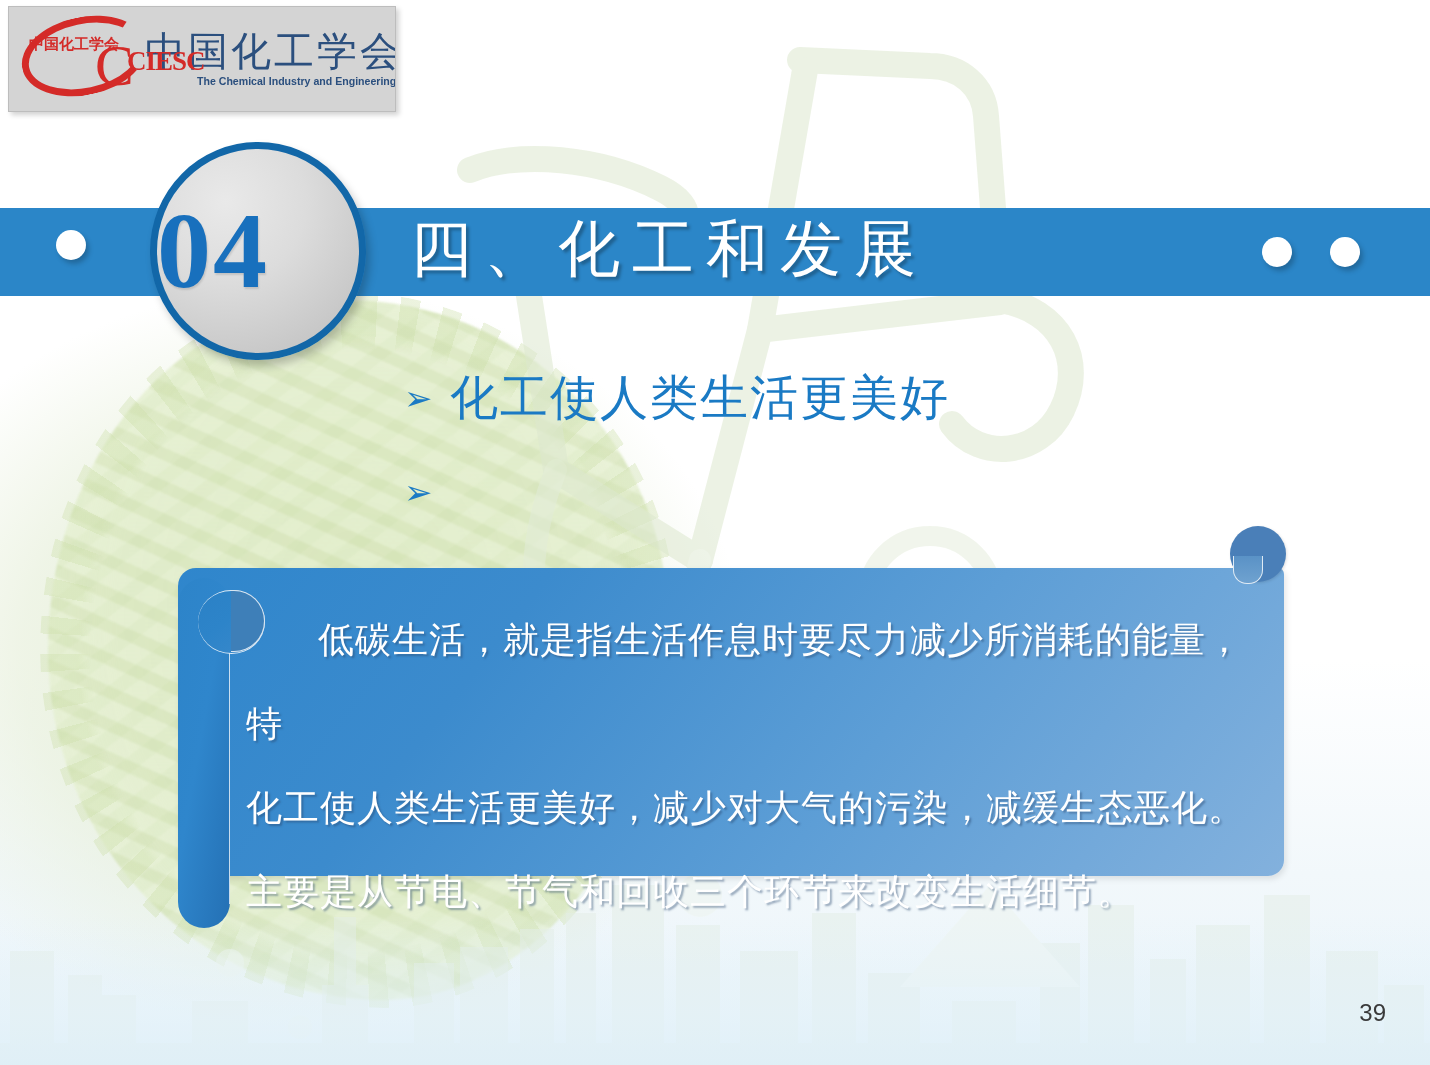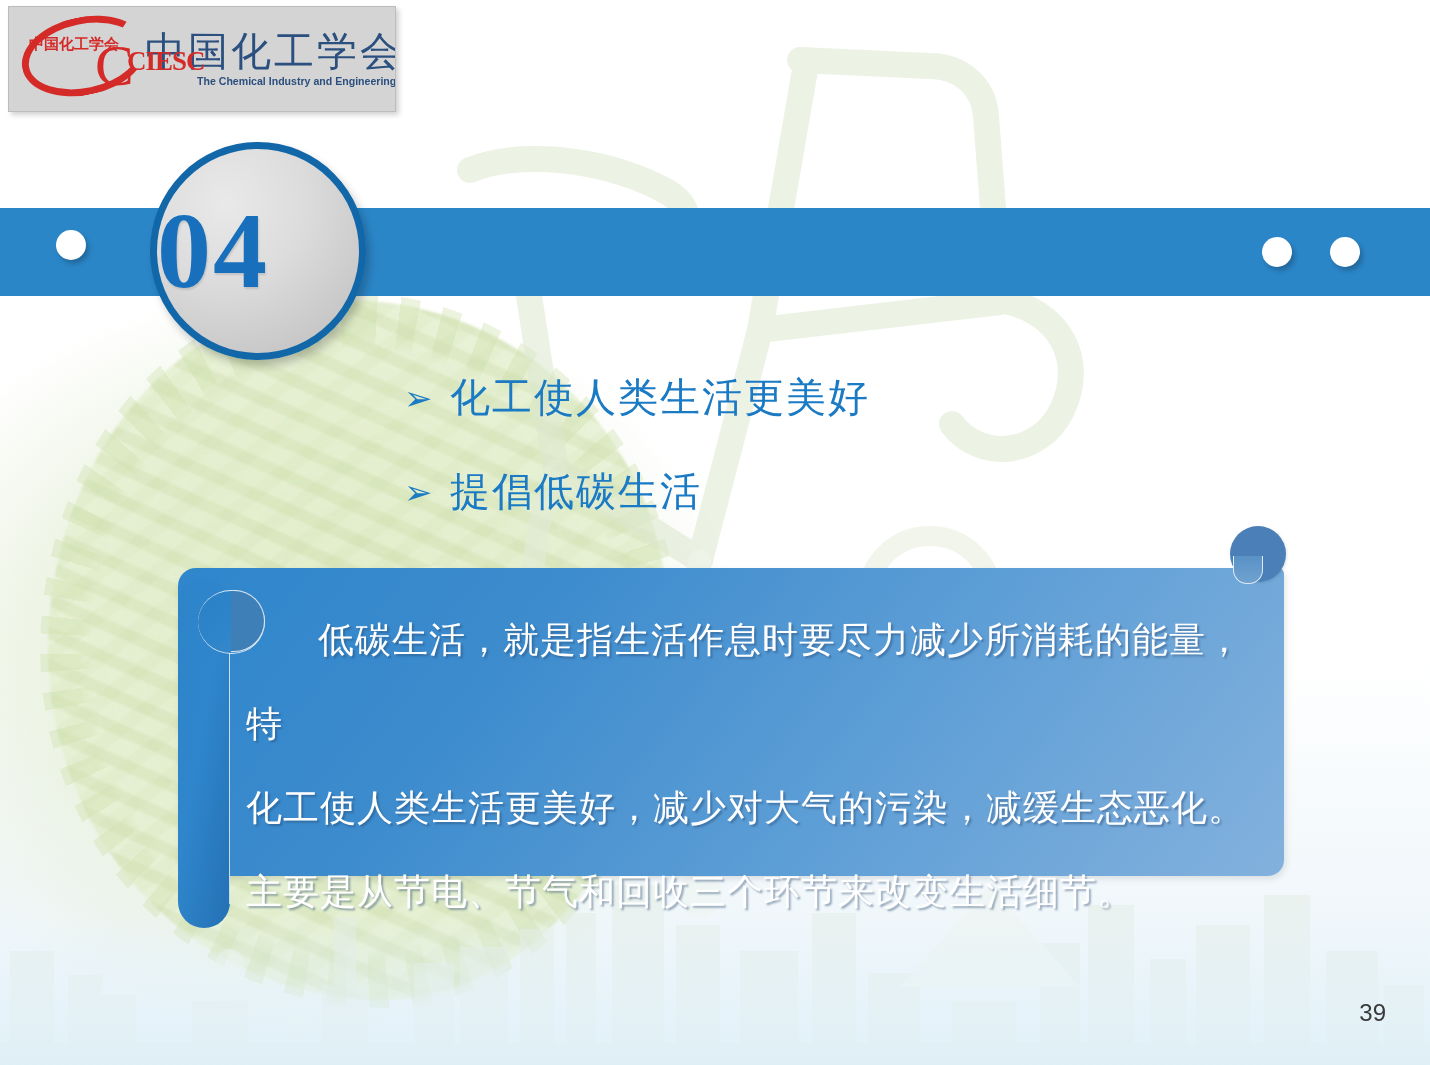--- a/index.html
+++ b/index.html
@@ -239,21 +239,21 @@
   }
   .bullet-mark {
     flex: 0 0 auto;
     width: 46px;
     color: #1a7ac4;
     font-size: 34px;
     line-height: 52px;
     font-family: "DejaVu Sans", sans-serif;
   }
   .bullet-text {
-    font-size: 40px;
+    font-size: 48px;
     line-height: 52px;
     color: #1a7ac4;
     font-family: "Liberation Serif", "DejaVu Serif", serif;
     letter-spacing: 2px;
     white-space: nowrap;
   }
 
   
   .scroll-box {
     position: absolute;
@@ -439,29 +439,29 @@
 
   <div class="banner"></div>
   <div class="banner-dot dot-left"></div>
   <div class="banner-dot dot-r1"></div>
   <div class="banner-dot dot-r2"></div>
 
   <div class="badge">
     <span class="badge-num">04</span>
   </div>
 
+  <div class="banner-title">四、化工和发展</div>
 
   <div class="bullets">
     <div class="bullet-row">
       <span class="bullet-mark">➢</span>
       <span class="bullet-text">化工使人类生活更美好</span>
     </div>
     <div class="bullet-row">
       <span class="bullet-mark">➢</span>
-      <span class="bullet-text">提倡低碳生活</span>
     </div>
   </div>
 
   <div class="scroll-box">
     <div class="scroll-body"></div>
     <div class="curl-tr"></div>
     <div class="curl-tr-notch"></div>
     <div class="scroll-strip"></div>
     <div class="scroll-strip-line"></div>
     <div class="curl-tl"></div>

